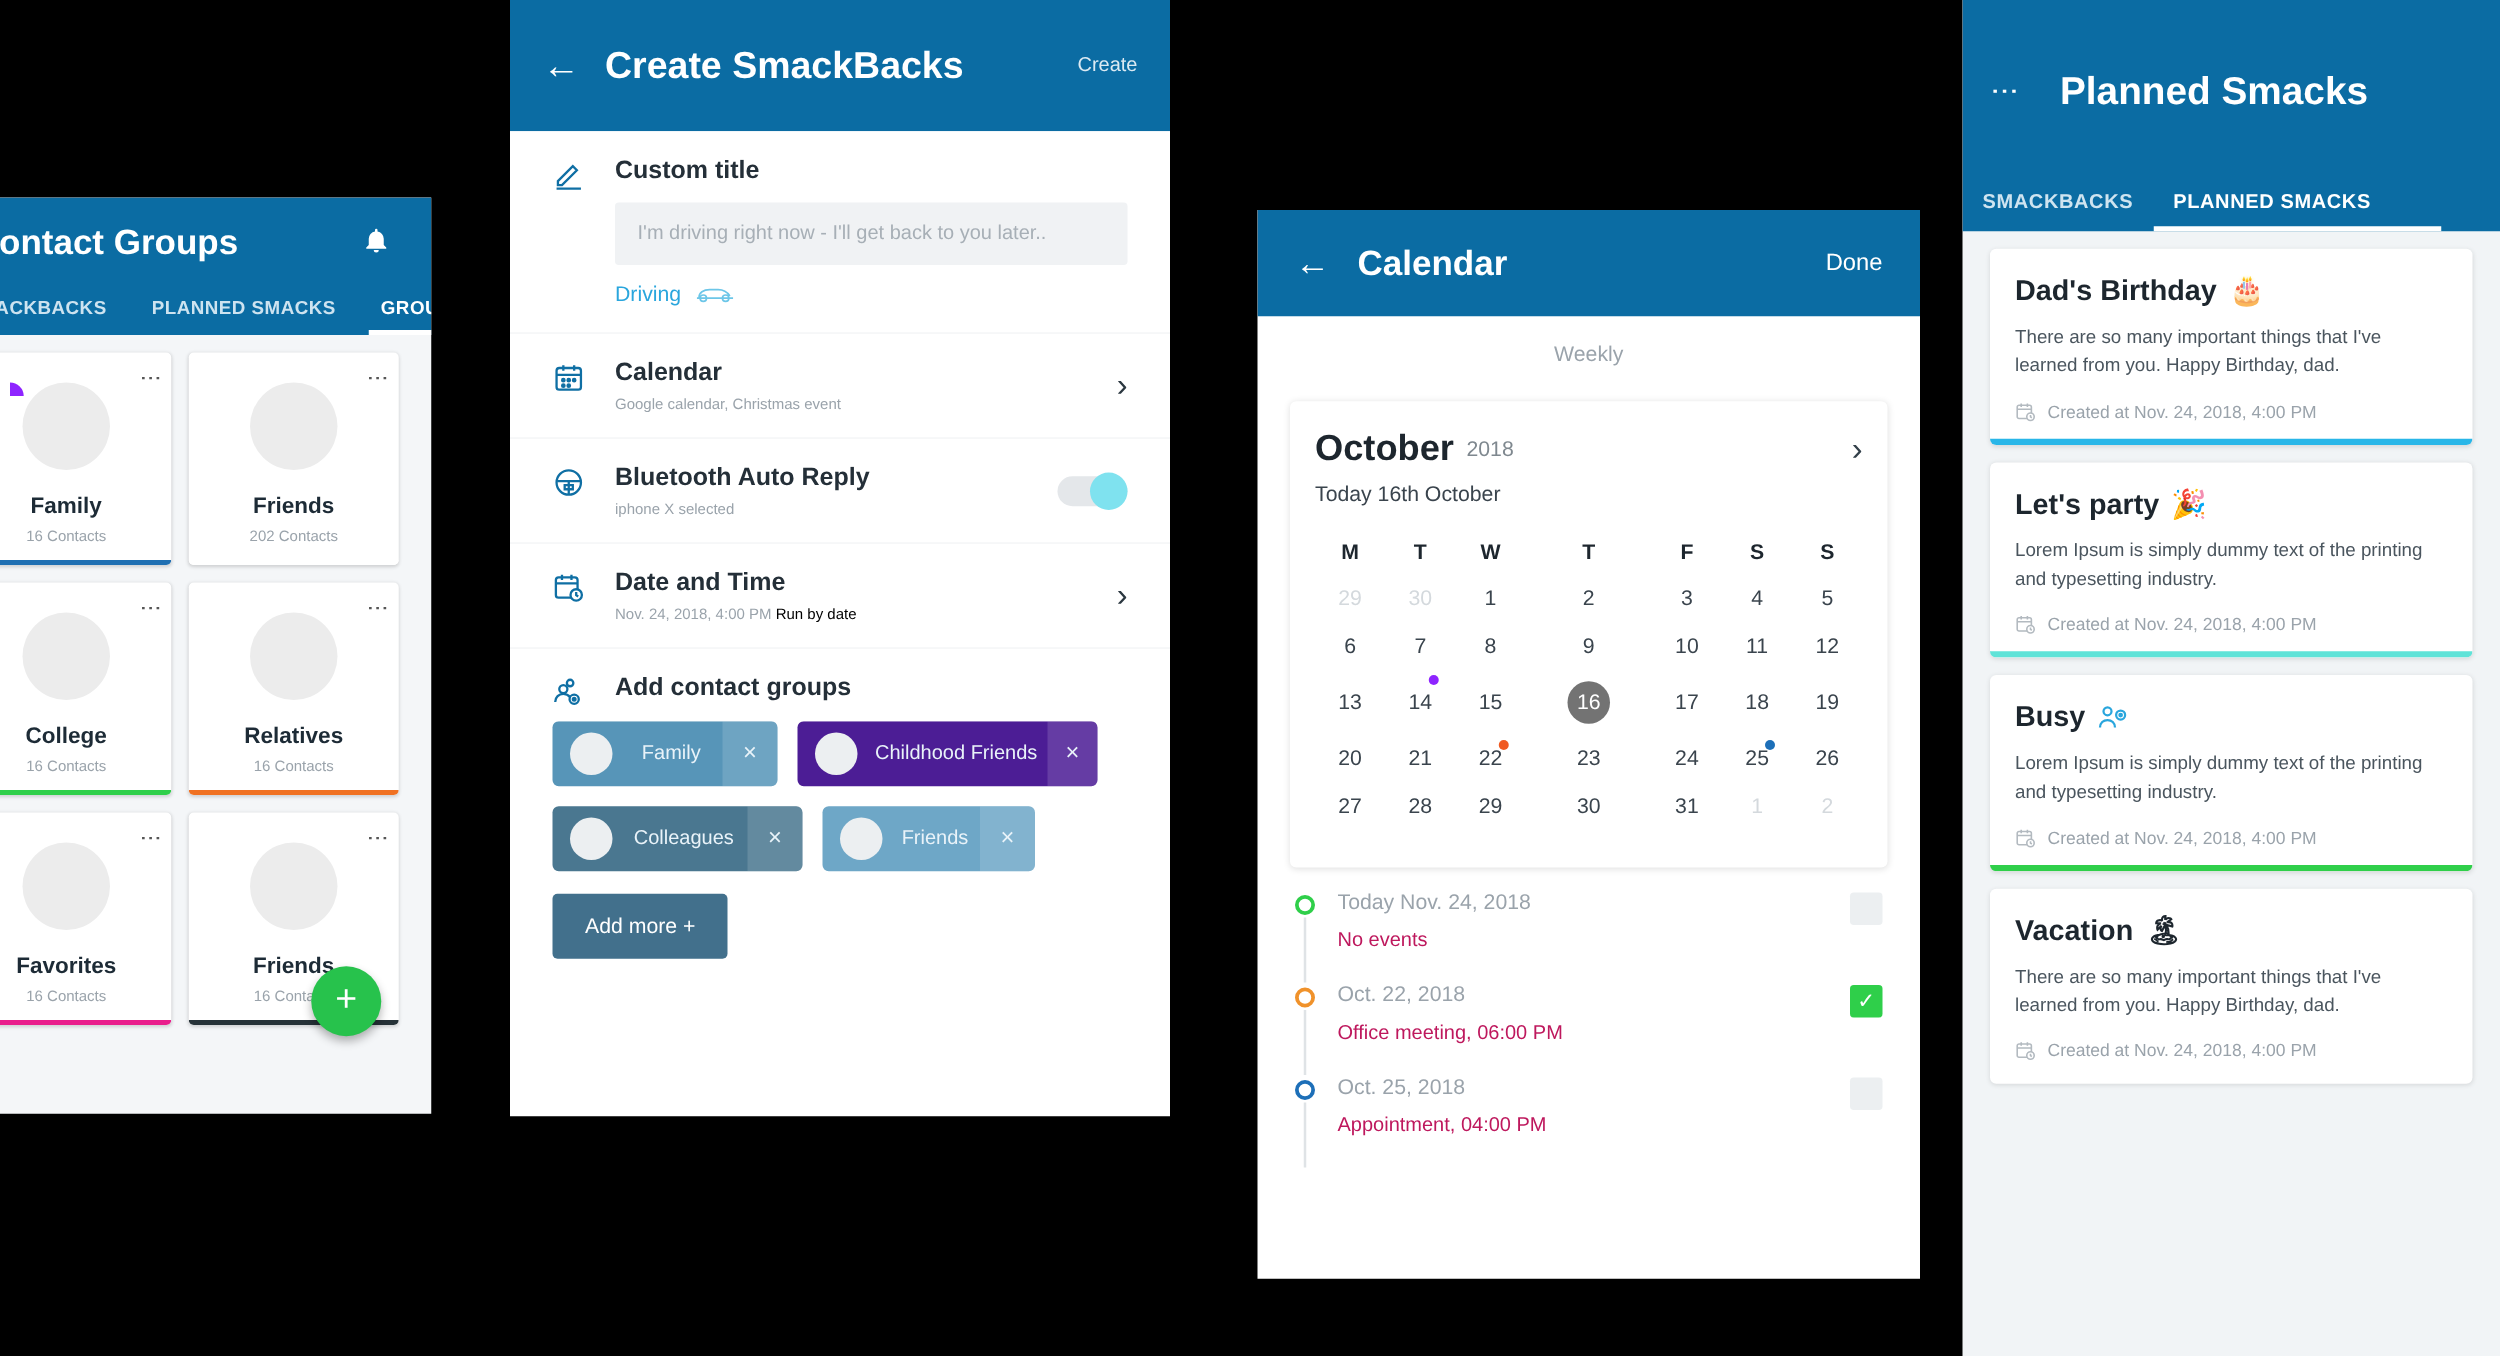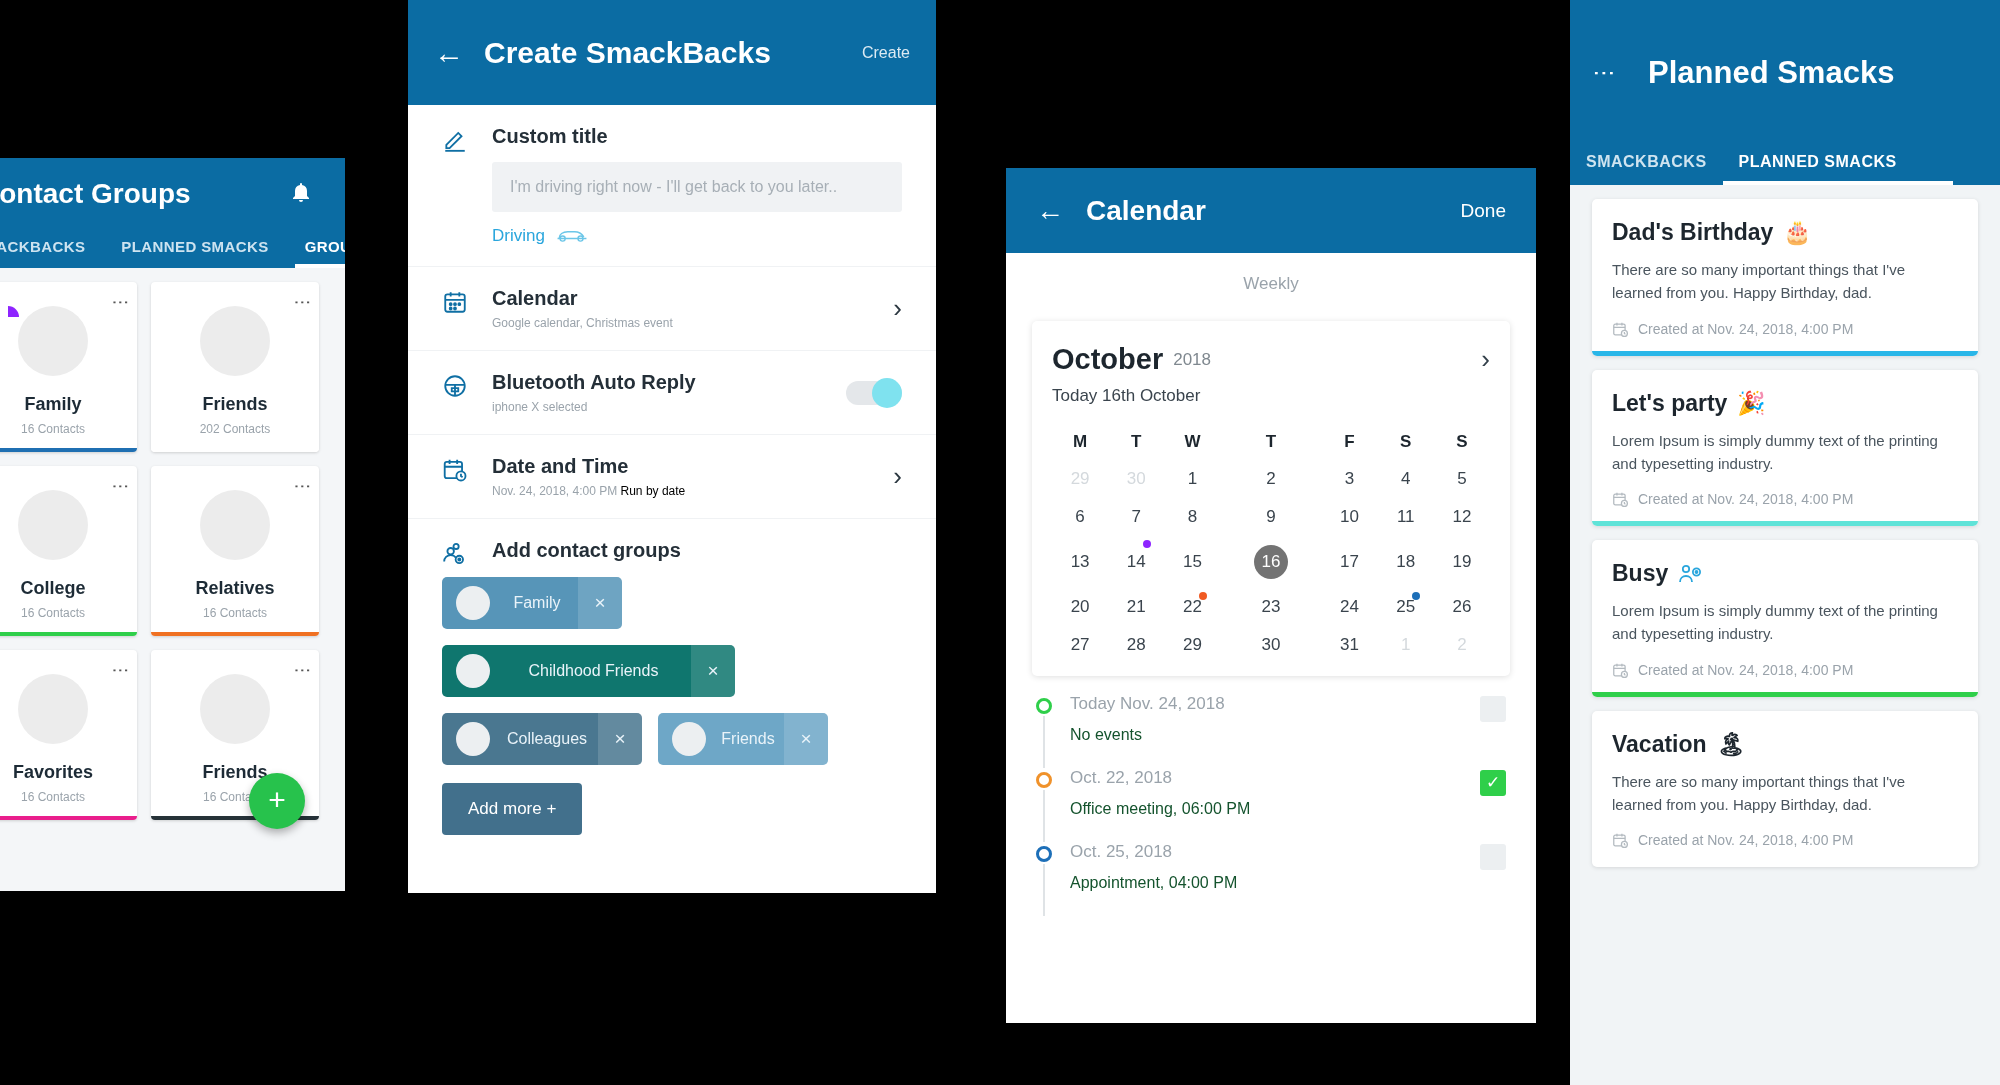--- a/index.html
+++ b/index.html
@@ -54,40 +54,40 @@
 
   
   #p3 { left:1006px; top:168px; width:530px; height:855px; background:#fff; }
   #p3 .appbar { background:#0b6ca3; height:85px; display:flex; align-items:center; padding:0 30px; }
   #p3 .appbar .back { color:#fff; font-size:28px; margin-right:22px; }
   #p3 .appbar h1 { color:#fff; font-size:28px; font-weight:bold; flex:1; }
   #p3 .appbar .done { color:#ffffff; font-size:19px; }
   #p3 .segs { display:flex; height:62px; }
   #p3 .seg { flex:1; text-align:center; line-height:62px; font-size:17px; color:#9aa3ab; }
   #p3 .seg.active { color:#2ba9dd; }
-  #p3 .calcard { margin:6px 26px 0 26px; background:#fff; border-radius:5px; box-shadow:0 1px 6px rgba(0,0,0,.13); padding:22px 20px 12px 20px; }
+  #p3 .calcard { margin:6px 26px 0 26px; background:#fff; border-radius:5px; box-shadow:0 1px 6px rgba(0,0,0,.13); padding:22px 20px 30px 20px; }
   #p3 .mrow { display:flex; align-items:center; }
   #p3 .mname { font-size:29px; font-weight:bold; color:#1d262e; }
   #p3 .myear { font-size:17px; color:#7f888f; margin-left:10px; }
   #p3 .mnext { margin-left:auto; font-size:26px; color:#33404a; }
   #p3 .today { font-size:17px; color:#3a444d; margin-top:10px; }
   #p3 table { width:100%; border-collapse:collapse; margin-top:18px; }
   #p3 th { font-size:17px; font-weight:bold; color:#1d262e; padding:8px 0; }
   #p3 td { font-size:17px; color:#3a444d; text-align:center; padding:9px 0; position:relative; }
   #p3 td.mute { color:#d4d9dd; }
   #p3 td .sel { display:inline-block; width:34px; height:34px; line-height:34px; border-radius:50%; background:#737373; color:#fff; }
   #p3 td .dot { position:absolute; width:8px; height:8px; border-radius:50%; top:4px; left:62%; }
   #p3 .events { padding:8px 30px 0 30px; }
   #p3 .ev { display:flex; padding:10px 0 0 0; position:relative; }
   #p3 .ev .mark { width:34px; flex:0 0 34px; position:relative; }
   #p3 .ev .ring { width:16px; height:16px; border-radius:50%; border:3px solid #2fcf4a; margin-top:4px; }
   #p3 .ev .line { position:absolute; left:7px; top:22px; bottom:-10px; width:2px; background:#dfe3e6; }
   #p3 .ev .etxt { flex:1; }
   #p3 .ev .ed { font-size:17px; color:#9aa3ab; }
-  #p3 .ev .en { font-size:16px; color:#14532d; margin-top:12px; padding-bottom:14px; }
+  #p3 .ev .en { font-size:16px; color:#be185d; margin-top:12px; padding-bottom:14px; }
   #p3 .ev .box { width:26px; height:26px; border-radius:3px; background:#eceff1; align-self:flex-start; margin-top:2px; }
   #p3 .ev .box.on { background:#2fcf4a; color:#fff; font-size:17px; text-align:center; line-height:26px; }
 
   
   #p4 { left:1570px; top:0px; width:430px; height:1085px; background:#f1f4f6; }
   #p4 .appbar { background:#0b6ca3; height:185px; position:relative; }
   #p4 .kebab { position:absolute; left:28px; top:62px; color:#fff; font-size:22px; writing-mode:vertical-rl; line-height:12px; }
   #p4 h1 { position:absolute; left:78px; top:55px; color:#fff; font-size:31px; font-weight:bold; white-space:nowrap; }
   #p4 .tabs { position:absolute; bottom:0; left:0; right:0; display:flex; height:46px; }
   #p4 .tab { font-size:16px; font-weight:bold; letter-spacing:.5px; color:#cfe4f0; line-height:46px; white-space:nowrap; padding:0 16px; position:relative; }
@@ -261,21 +261,21 @@
         <div class="t">Add contact groups</div>
       </div>
   </div>
 
   <div class="chips">
     <div class="chip" style="background:#5795b8;width:180px;">
       <span class="cav"></span>
       <span class="cname">Family</span>
       <span class="cx">×</span>
     </div>
-    <div class="chip" style="background:#0f766e;width:293px;">
+    <div class="chip" style="background:#4c1d95;width:240px;">
       <span class="cav"></span>
       <span class="cname">Childhood Friends</span>
       <span class="cx">×</span>
     </div>
     <div class="chip" style="background:#4a7790;width:200px;">
       <span class="cav"></span>
       <span class="cname">Colleagues</span>
       <span class="cx">×</span>
     </div>
     <div class="chip" style="background:#6ea7c7;width:170px;">

